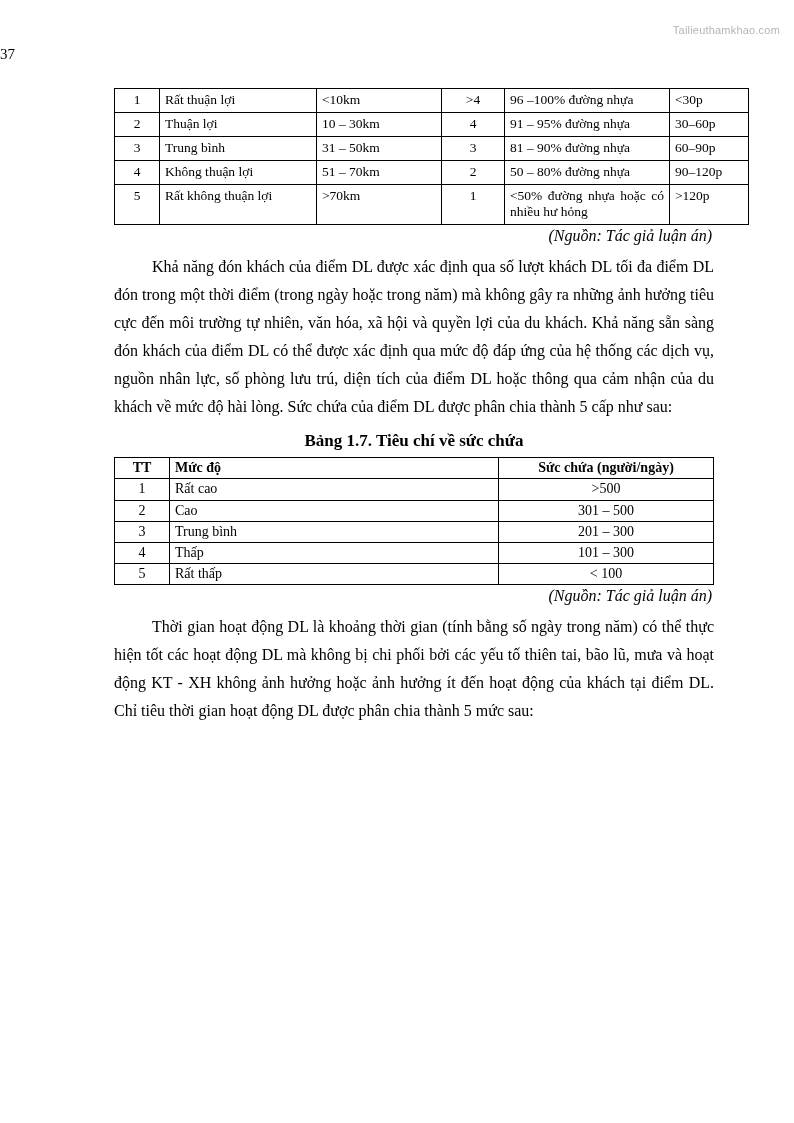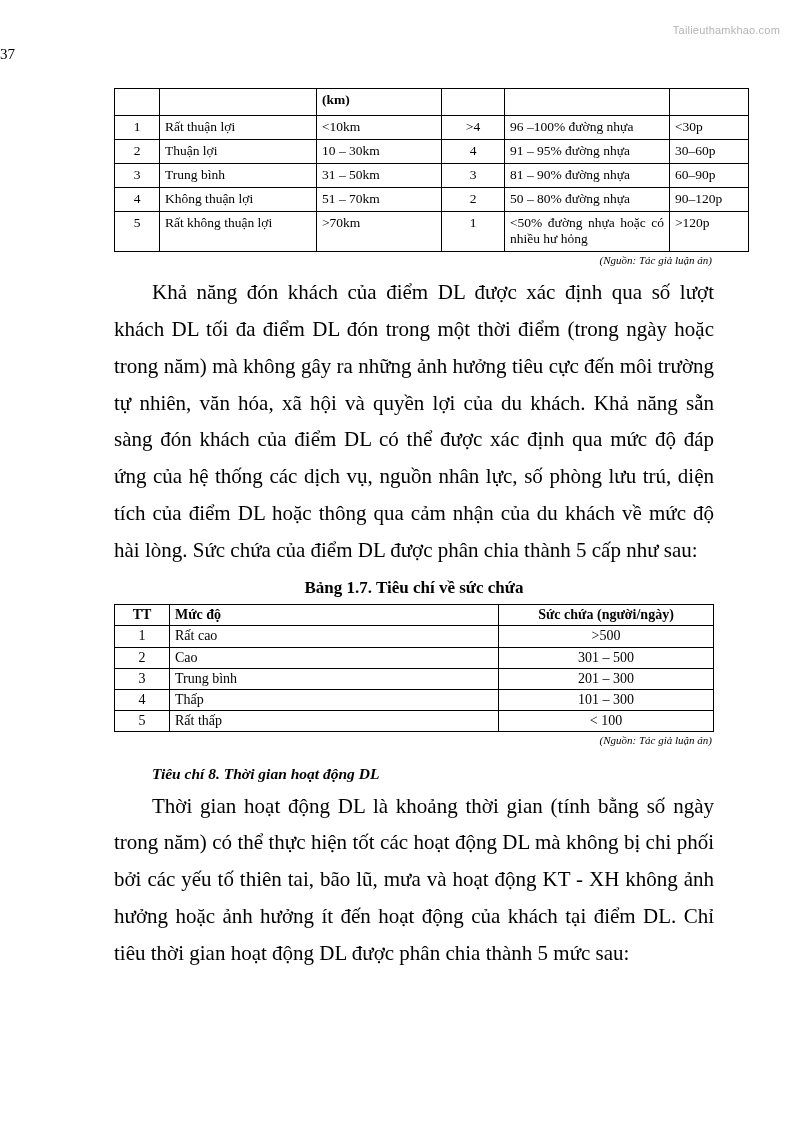--- a/index.html
+++ b/index.html
@@ -58,27 +58,27 @@
   table.t1 td.c-km  { width: 114px; }
   table.t1 td.c-sc  { text-align: center; width: 52px; }
   table.t1 td.c-road{ width: 154px; text-align: justify; }
   table.t1 td.c-time{ width: 68px; text-align: left; }
   table.t1 tr.hrow td { height: 20px; }
   .justify-cell { text-align: justify; text-justify: inter-word; }
 
   .source {
     text-align: right;
     font-style: italic;
-    font-size: 11px;
+    font-size: 16px;
     margin-top: 2px;
     padding-right: 2px;
   }
 
   p.body {
-    font-size: 21px;
+    font-size: 16px;
     line-height: 1.75;
     text-align: justify;
     margin: 0;
     text-indent: 38px;
   }
   p.crit {
     font-size: 15.5px;
     line-height: 1.75;
     margin: 6px 0 0 0;
     text-indent: 38px;
@@ -119,28 +119,20 @@
 <div class="page">
 
   <div class="watermark">Tailieuthamkhao.com</div>
 
   <div class="page-number">37</div>
 
   <div class="content">
 
     <table class="t1">
       <tbody>
-        <tr class="hrow">
-          <td class="c-no"></td>
-          <td class="c-lvl"></td>
-          <td class="c-km" style="font-weight:bold;">(km)</td>
-          <td class="c-sc"></td>
-          <td class="c-road"></td>
-          <td class="c-time"></td>
-        </tr>
         <tr>
           <td class="c-no">1</td>
           <td class="c-lvl">Rất thuận lợi</td>
           <td class="c-km">&lt;10km</td>
           <td class="c-sc">&gt;4</td>
           <td class="c-road justify-cell">96  –100%  đường nhựa</td>
           <td class="c-time">&lt;30p</td>
         </tr>
         <tr>
           <td class="c-no">2</td>
@@ -218,18 +210,17 @@
           <td>Rất thấp</td>
           <td class="v">&lt; 100</td>
         </tr>
       </tbody>
     </table>
 
     <div class="source">(Nguồn: Tác giả luận án)</div>
 
     <div class="spacer-8"></div>
 
-    <p class="crit">Tiêu chí 8. Thời gian hoạt động DL</p>
 
     <p class="body">Thời gian hoạt động DL là khoảng thời gian (tính bằng số ngày trong năm) có thể thực hiện tốt các hoạt động DL mà không bị chi phối bởi các yếu tố thiên tai, bão lũ, mưa và hoạt động KT - XH không ảnh hưởng hoặc ảnh hưởng ít đến hoạt động của khách tại điểm DL. Chỉ tiêu thời gian hoạt động DL được phân chia thành 5 mức sau:</p>
 
   </div>
 </div>
 
 </body></html>

